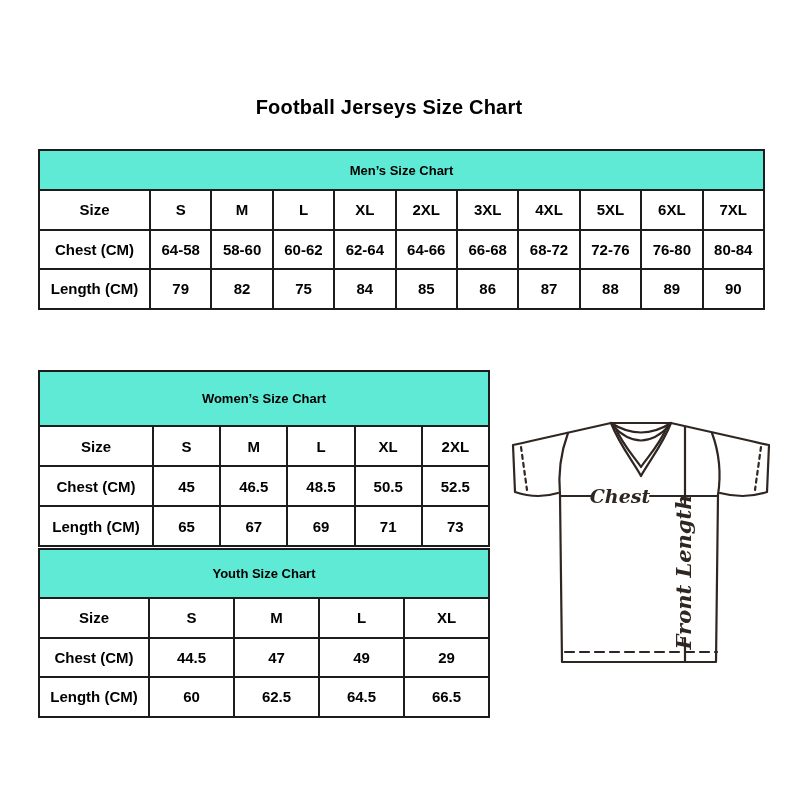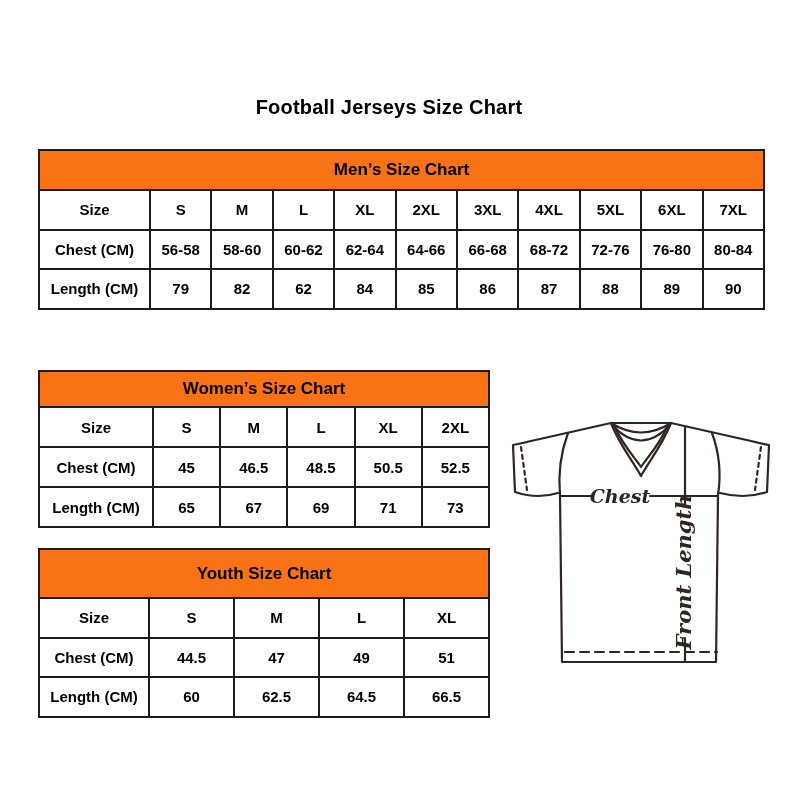--- a/index.html
+++ b/index.html
@@ -32,31 +32,31 @@
     text-align: center;
     vertical-align: middle;
     font-weight: bold;
     color: #000000;
     font-size: 15px;
     padding: 0;
     overflow: hidden;
     white-space: nowrap;
   }
   table.size-table th.table-title-cell {
-    background: #f97316;
-    font-size: 17px;
+    background: #5eead4;
+    font-size: 13px;
   }
 
   #men-table   { left: 38px; top: 149px; width: 727px; }
   #women-table { left: 38px; top: 370px; width: 452px; }
   #youth-table { left: 38px; top: 548px; width: 452px; }
 
   #men-table   thead tr { height: 40px; }
   #men-table   tbody tr { height: 39.5px; }
-  #women-table thead tr { height: 36px; }
+  #women-table thead tr { height: 55px; }
   #women-table tbody tr { height: 40px; }
   #youth-table thead tr { height: 49px; }
   #youth-table tbody tr { height: 39.5px; }
 
   col.label-col-men   { width: 111px; }
   col.label-col-women { width: 114px; }
   col.label-col-youth { width: 110px; }
 
   #jersey-diagram {
     position: absolute;
@@ -96,36 +96,36 @@
           <td>XL</td>
           <td>2XL</td>
           <td>3XL</td>
           <td>4XL</td>
           <td>5XL</td>
           <td>6XL</td>
           <td>7XL</td>
         </tr>
         <tr>
           <td>Chest (CM)</td>
-          <td>56-58</td>
+          <td>64-58</td>
           <td>58-60</td>
           <td>60-62</td>
           <td>62-64</td>
           <td>64-66</td>
           <td>66-68</td>
           <td>68-72</td>
           <td>72-76</td>
           <td>76-80</td>
           <td>80-84</td>
         </tr>
         <tr>
           <td>Length (CM)</td>
           <td>79</td>
           <td>82</td>
-          <td>62</td>
+          <td>75</td>
           <td>84</td>
           <td>85</td>
           <td>86</td>
           <td>87</td>
           <td>88</td>
           <td>89</td>
           <td>90</td>
         </tr>
       </tbody>
     </table>
@@ -184,21 +184,21 @@
           <td>S</td>
           <td>M</td>
           <td>L</td>
           <td>XL</td>
         </tr>
         <tr>
           <td>Chest (CM)</td>
           <td>44.5</td>
           <td>47</td>
           <td>49</td>
-          <td>51</td>
+          <td>29</td>
         </tr>
         <tr>
           <td>Length (CM)</td>
           <td>60</td>
           <td>62.5</td>
           <td>64.5</td>
           <td>66.5</td>
         </tr>
       </tbody>
     </table>

